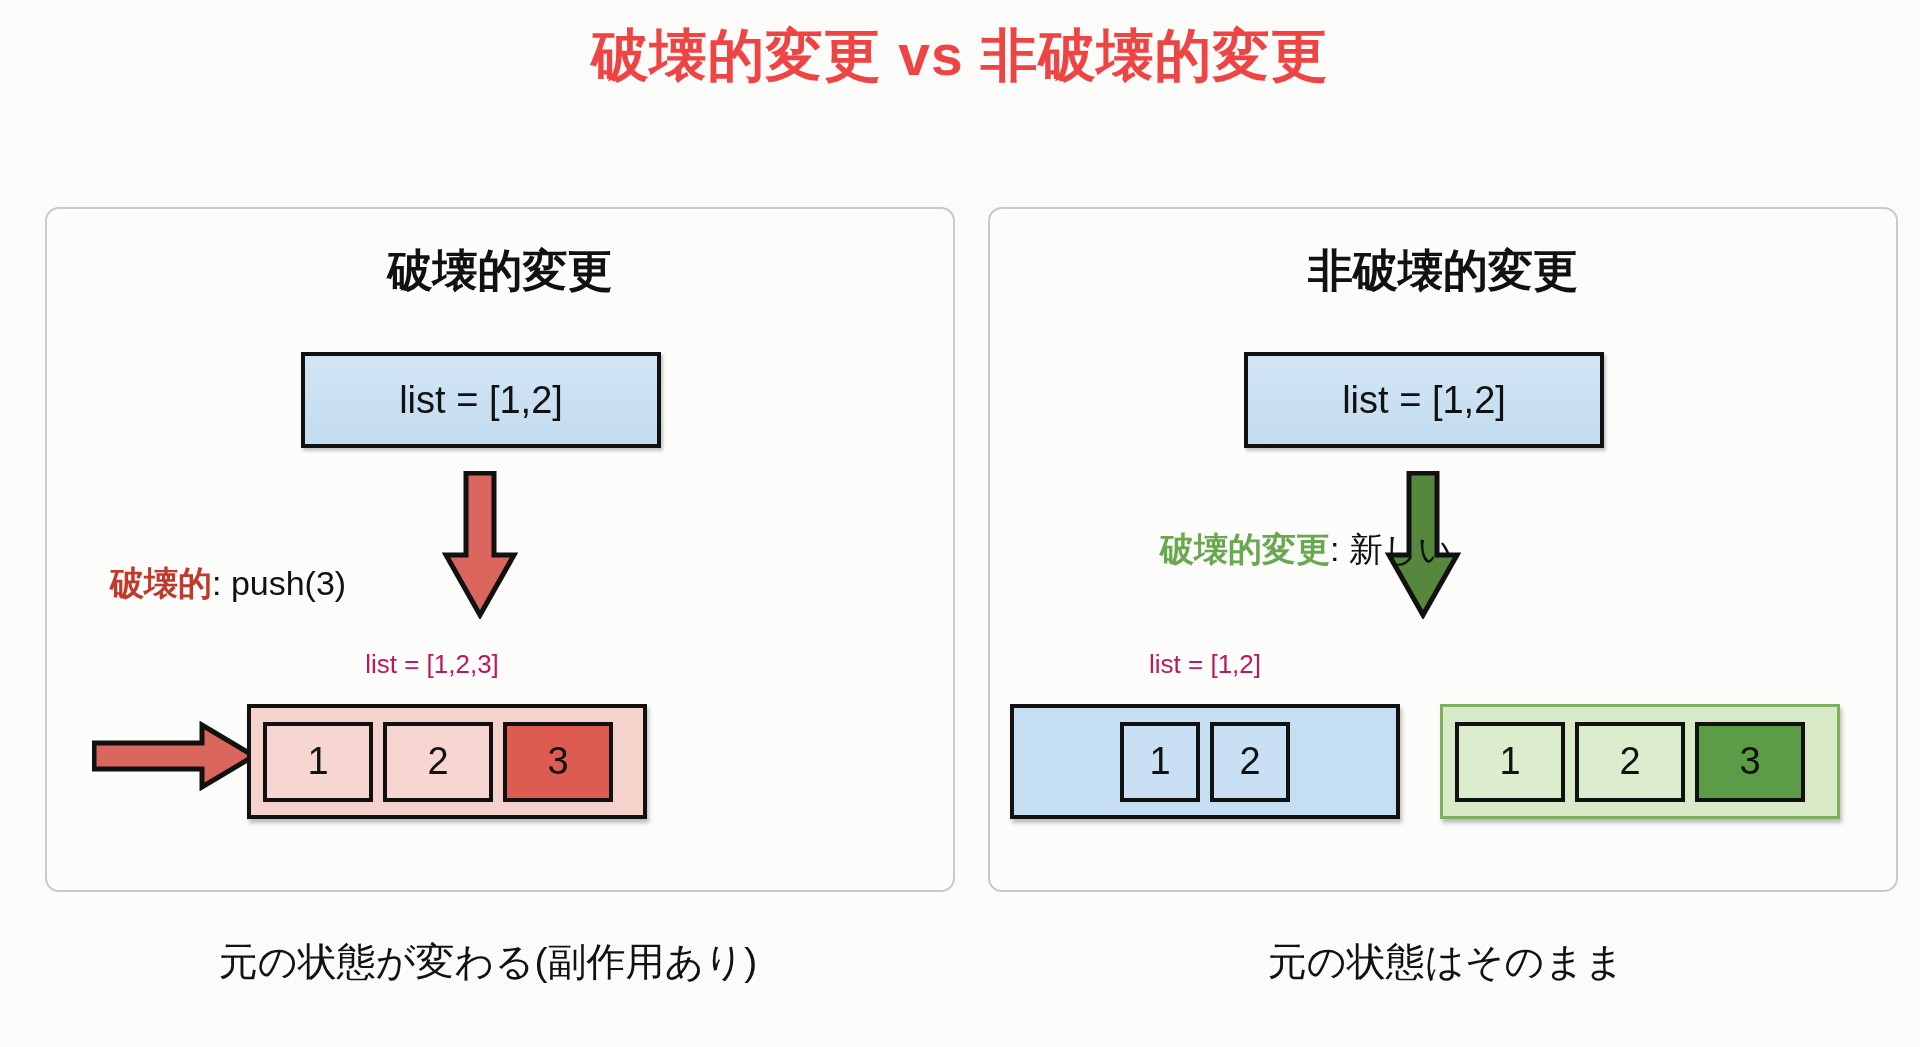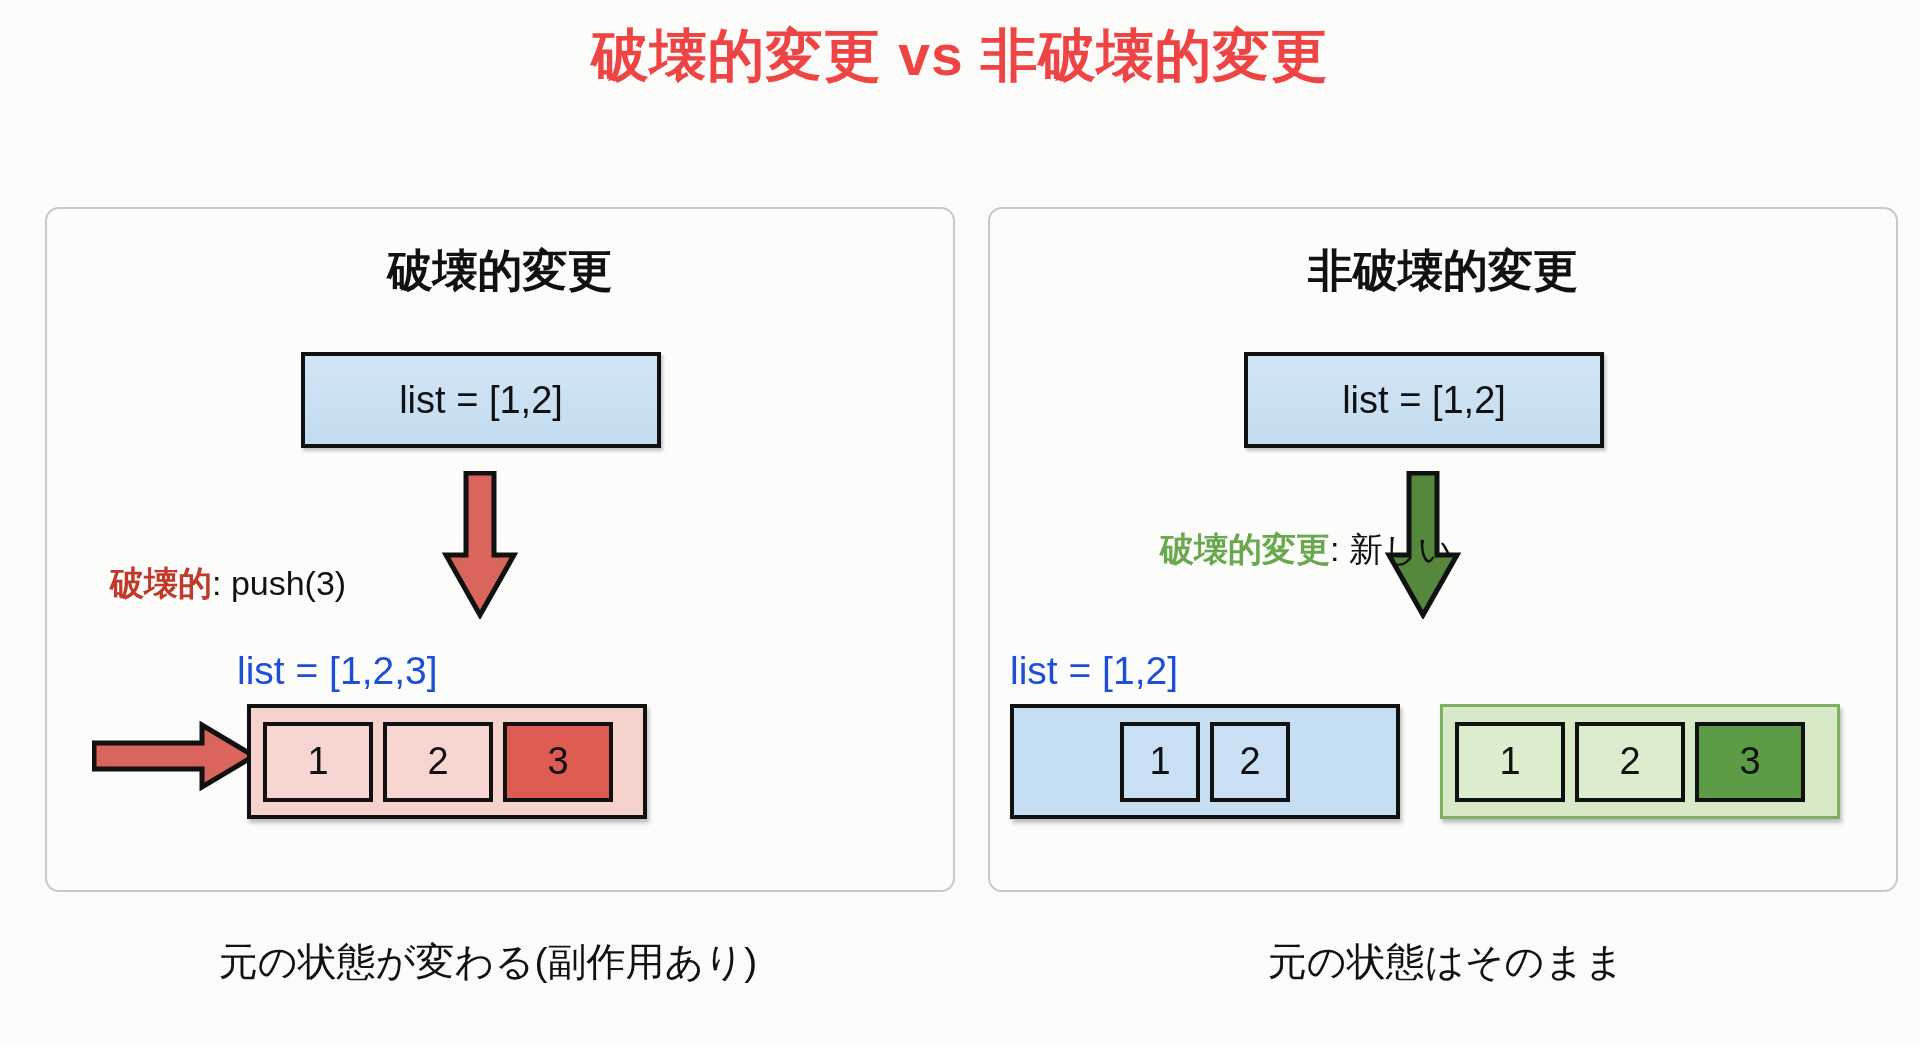--- a/index.html
+++ b/index.html
@@ -86,23 +86,24 @@
     font-size: 34px;
     white-space: nowrap;
     color: #111;
   }
   .tag-red   { color: #c0392b; font-weight: bold; }
   .tag-green { color: #6aa84f; font-weight: bold; }
 
   
   .arr-caption {
     position: absolute;
-    font-size: 39px;
+    font-size: 26px;
     white-space: nowrap;
-    color: #1d4ed8;
+    color: #be185d;
+    text-align: center;
   }
 
   
   .array-box {
     position: absolute;
     box-sizing: border-box;
     display: flex;
     align-items: center;
     gap: 10px;
     padding: 0 12px;

